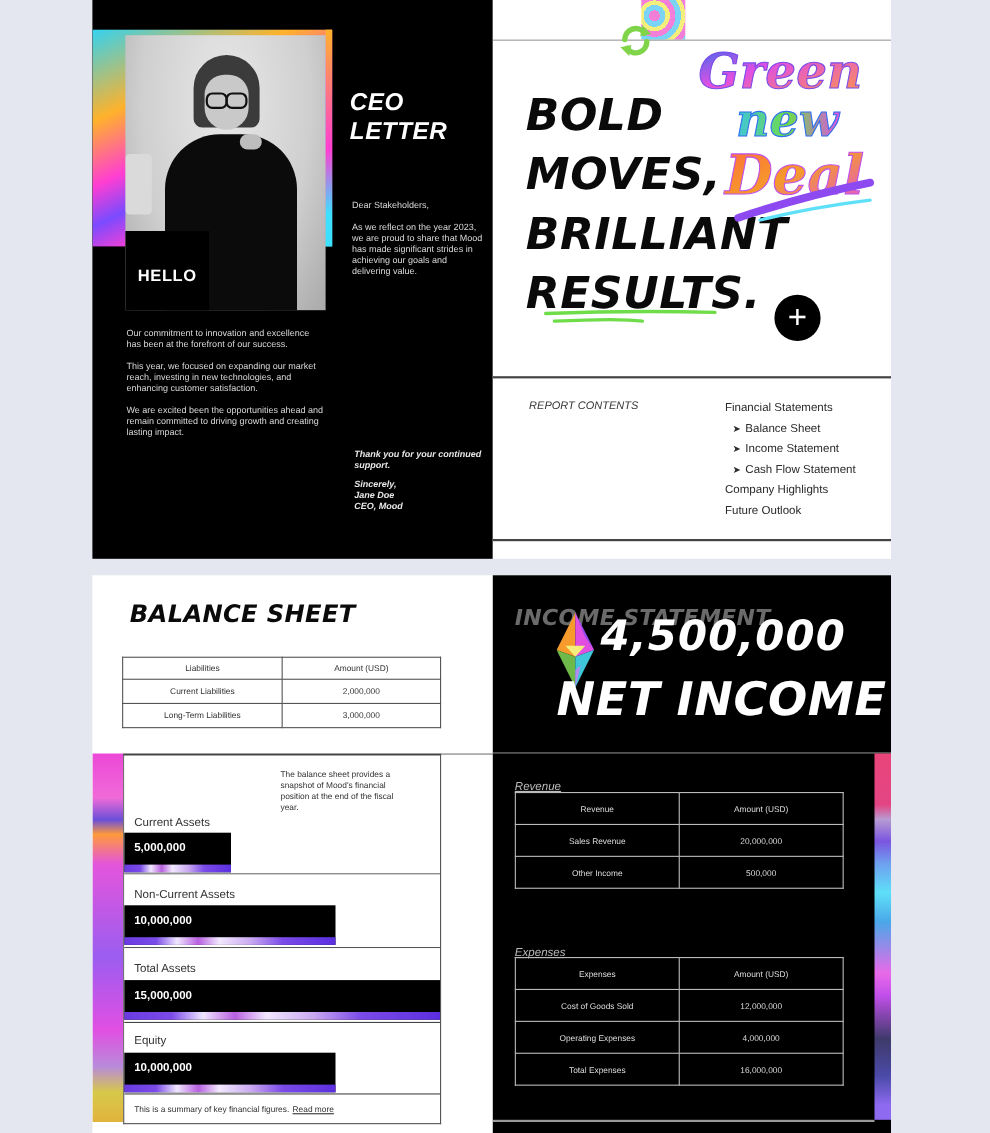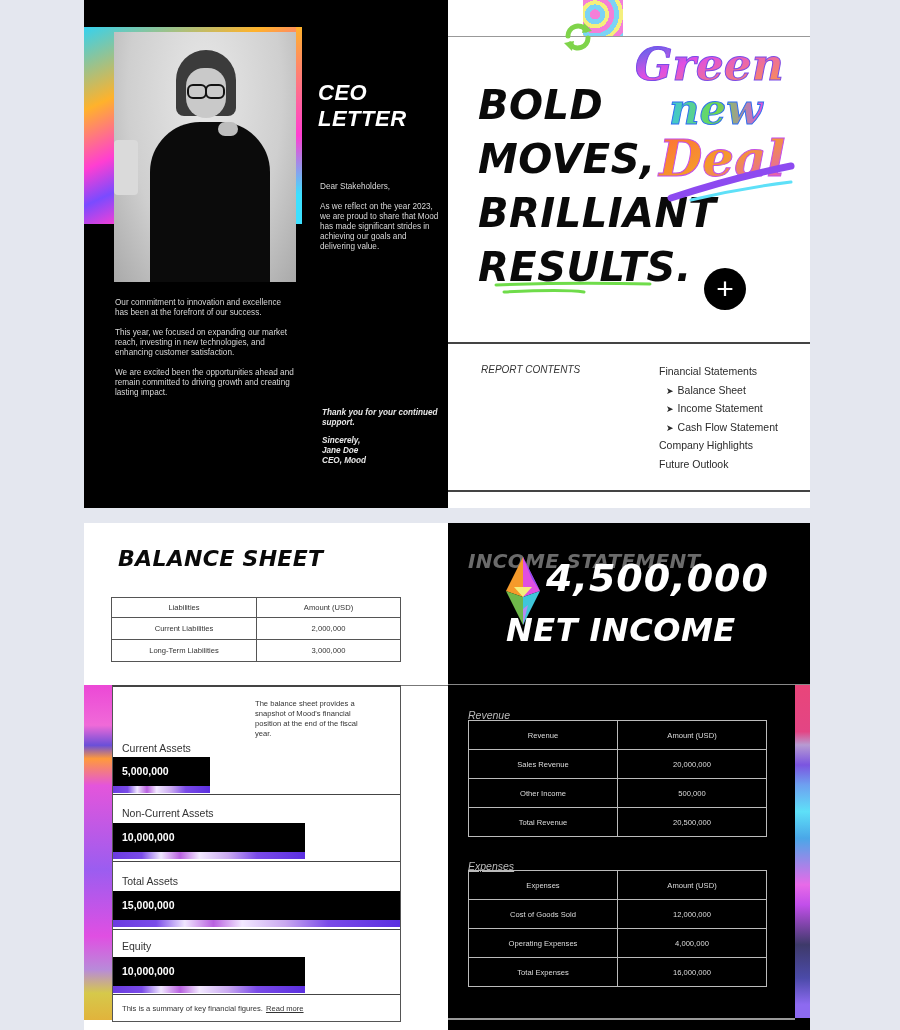--- a/index.html
+++ b/index.html
@@ -84,21 +84,21 @@
   .bs-footer { position: relative; height: 26px; padding-left: 9px; display: flex; align-items: center; font-size: 7.6px; color: #333; }
   .bs-footer a { color: #333; text-decoration: underline; margin-left: 3px; cursor: pointer; }
   .p3-side-rule { position: absolute; left: 317px; top: 162px; width: 47px; height: 1px; background: #777; }
 
   
   #p4 { left: 448px; top: 523px; width: 362px; height: 507px; background: #000; }
   .is-header-rule { position: absolute; left: 0; top: 161px; width: 362px; height: 1px; background: #888; }
   .is-ghost-title { position: absolute; left: 20px; top: 26px; font-weight: 900; font-style: italic; font-size: 20px; color: #6b6b6b; letter-spacing: 0.3px; font-family: "DejaVu Sans", sans-serif; white-space: nowrap; }
   .gem-icon { position: absolute; left: 58px; top: 34px; width: 34px; height: 68px; }
   .is-amount { position: absolute; left: 98px; top: 33px; font-weight: 900; font-style: italic; font-size: 38px; color: #fff; letter-spacing: 1px; font-family: "DejaVu Sans", sans-serif; }
-  .is-net { position: absolute; left: 58px; top: 88px; font-weight: 900; font-style: italic; font-size: 32px; color: #fff; font-family: "DejaVu Sans", sans-serif; letter-spacing: 0.5px; white-space: nowrap; }
+  .is-net { position: absolute; left: 58px; top: 88px; font-weight: 900; font-style: italic; font-size: 42px; color: #fff; font-family: "DejaVu Sans", sans-serif; letter-spacing: 0.5px; white-space: nowrap; }
   .p4-side-strip {
     position: absolute; left: 347px; top: 162px; width: 15px; height: 333px;
     background: linear-gradient(180deg, #e9457a 0%, #e34584 14%, #b79bd2 18%, #7b55e0 24%, #6ea0f0 30%, #5ee0f8 38%, #4aa7e8 46%, #e86ae8 60%, #c24fea 66%, #3e3a6a 78%, #4b4aa8 88%, #8d6af0 96%);
   }
   .sec-label { position: absolute; left: 20px; font-style: italic; font-size: 10.5px; color: #bbb; text-decoration: underline; }
   .is-table { position: absolute; left: 20px; width: 299px; border-collapse: collapse; font-size: 7.6px; color: #ddd; }
   .is-table td, .is-table th { border: 1px solid #bbb; text-align: center; font-weight: normal; height: 29px; }
   .is-table td:first-child, .is-table th:first-child { width: 149px; }
   .is-bottom-rule { position: absolute; left: 0; top: 495px; width: 347px; height: 2px; background: #999; }
 </style>
@@ -107,20 +107,23 @@
 
 <section class="page" id="p1">
   <div class="rainbow-frame"></div>
   <div class="photo">
     <div class="vase"></div>
     <div class="body"></div>
     <div class="hair"></div>
     <div class="face"></div>
     <div class="glasses"></div>
     <div class="hand"></div>
+  </div>
+  <div class="hello-box">
+    <span>HELLO</span>
   </div>
   <div class="ceo-title">
     <div>CEO</div>
     <div>LETTER</div>
   </div>
   <div class="ceo-intro">
     <p>Dear Stakeholders,</p>
     <p>As we reflect on the year 2023, we are proud to share that Mood has made significant strides in achieving our goals and delivering value.</p>
   </div>
   <div class="ceo-body">
@@ -281,24 +284,20 @@
       <th>Amount (USD)</th>
     </tr>
     <tr>
       <td>Sales Revenue</td>
       <td>20,000,000</td>
     </tr>
     <tr>
       <td>Other Income</td>
       <td>500,000</td>
     </tr>
-    <tr>
-      <td>Total Revenue</td>
-      <td>20,500,000</td>
-    </tr>
   </tbody>
     </table>
 
   <div class="sec-label" style="top:337px">Expenses</div>
   <table class="is-table" style="top:347px">
     <tbody>
         <tr>
       <th>Expenses</th>
       <th>Amount (USD)</th>
     </tr>

